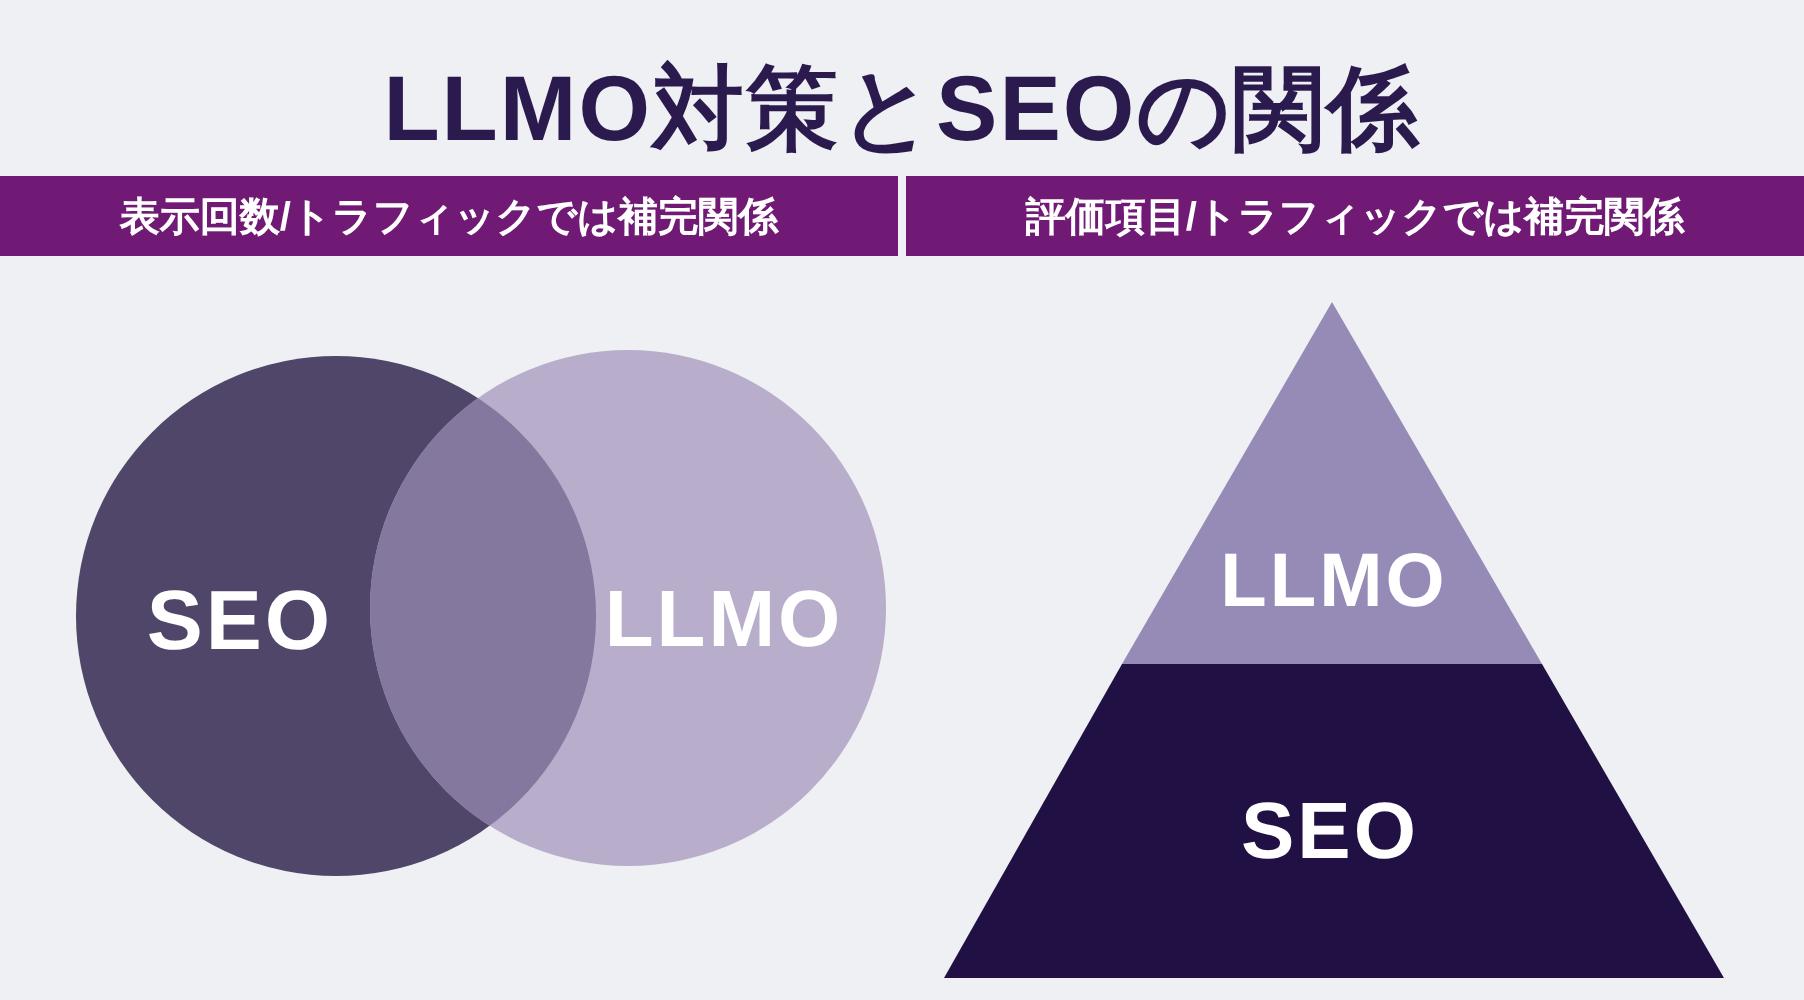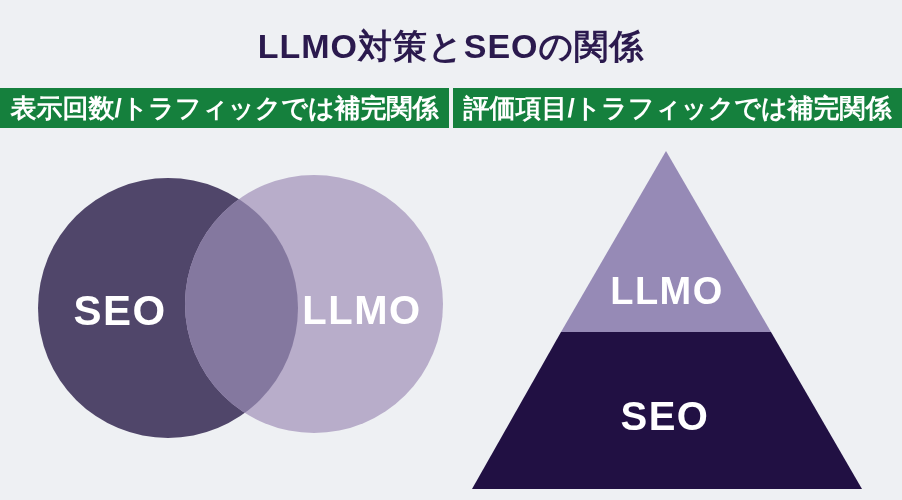--- a/index.html
+++ b/index.html
@@ -13,39 +13,39 @@
     height: 500px;
     background: #eef0f3;
     overflow: hidden;
   }
   .title {
     position: absolute;
     top: 24px;
     left: 0;
     width: 902px;
     text-align: center;
-    font-size: 34px;
+    font-size: 46px;
     font-weight: 800;
     color: #2b1a4e;
     letter-spacing: 1px;
   }
   .banner-row {
     position: absolute;
     top: 88px;
     left: 0;
     width: 902px;
     height: 40px;
     display: flex;
     gap: 4px;
   }
   .banner-seg {
     flex: 1;
-    background: #15803d;
+    background: #701a75;
     color: #ffffff;
-    font-size: 26px;
+    font-size: 20px;
     font-weight: 700;
     display: flex;
     align-items: center;
     justify-content: center;
     white-space: nowrap;
     text-align: right;
   }
   .diagram-svg {
     position: absolute;
     top: 130px;

